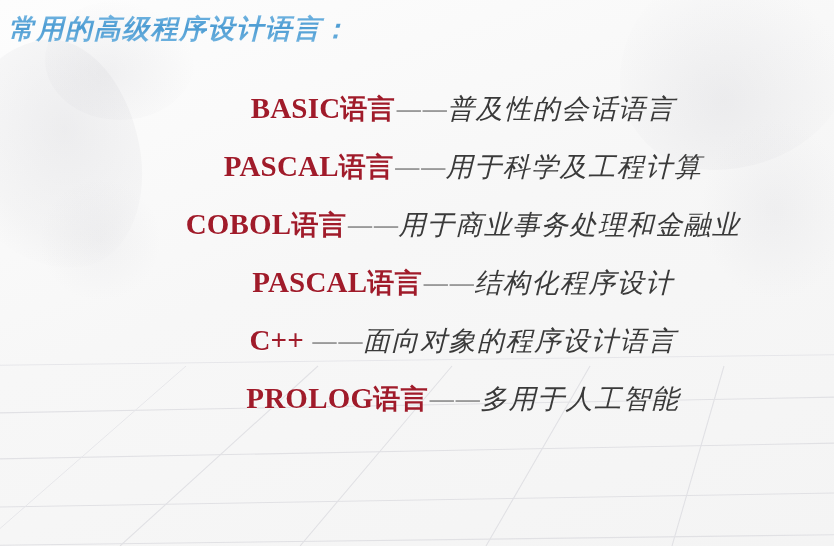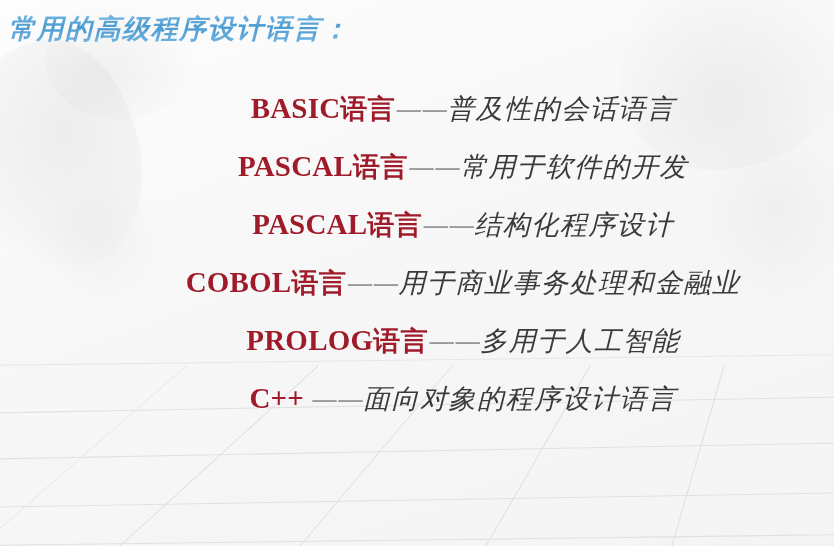--- a/index.html
+++ b/index.html
@@ -186,36 +186,36 @@
 
     <div class="slide-title">常用的高级程序设计语言：</div>
 
     <div class="lang-list">
 
       <div class="lang-line">
         <span class="lang-name">BASIC</span><span class="lang-suffix">语言</span><span class="lang-dash">——</span><span class="lang-desc">普及性的会话语言</span>
       </div>
 
       <div class="lang-line">
-        <span class="lang-name">PASCAL</span><span class="lang-suffix">语言</span><span class="lang-dash">——</span><span class="lang-desc">常用于软件的开发</span>
+        <span class="lang-name">PASCAL</span><span class="lang-suffix">语言</span><span class="lang-dash">——</span><span class="lang-desc">用于科学及工程计算</span>
+      </div>
+
+      <div class="lang-line">
+        <span class="lang-name">COBOL</span><span class="lang-suffix">语言</span><span class="lang-dash">——</span><span class="lang-desc">用于商业事务处理和金融业</span>
       </div>
 
       <div class="lang-line">
         <span class="lang-name">PASCAL</span><span class="lang-suffix">语言</span><span class="lang-dash">——</span><span class="lang-desc">结构化程序设计</span>
       </div>
 
-      <div class="lang-line">
-        <span class="lang-name">COBOL</span><span class="lang-suffix">语言</span><span class="lang-dash">——</span><span class="lang-desc">用于商业事务处理和金融业</span>
-      </div>
-
+
+      <div class="lang-line">
+        <span class="lang-name">C++</span><span class="lang-suffix"></span><span class="gap"></span><span class="lang-dash">——</span><span class="lang-desc">面向对象的程序设计语言</span>
+      </div>
 
       <div class="lang-line">
         <span class="lang-name">PROLOG</span><span class="lang-suffix">语言</span><span class="lang-dash">——</span><span class="lang-desc">多用于人工智能</span>
-      </div>
-
-      <div class="lang-line">
-        <span class="lang-name">C++</span><span class="lang-suffix"></span><span class="gap"></span><span class="lang-dash">——</span><span class="lang-desc">面向对象的程序设计语言</span>
       </div>
 
 
     </div>
   </div>
 </div>
 
 </body></html>

